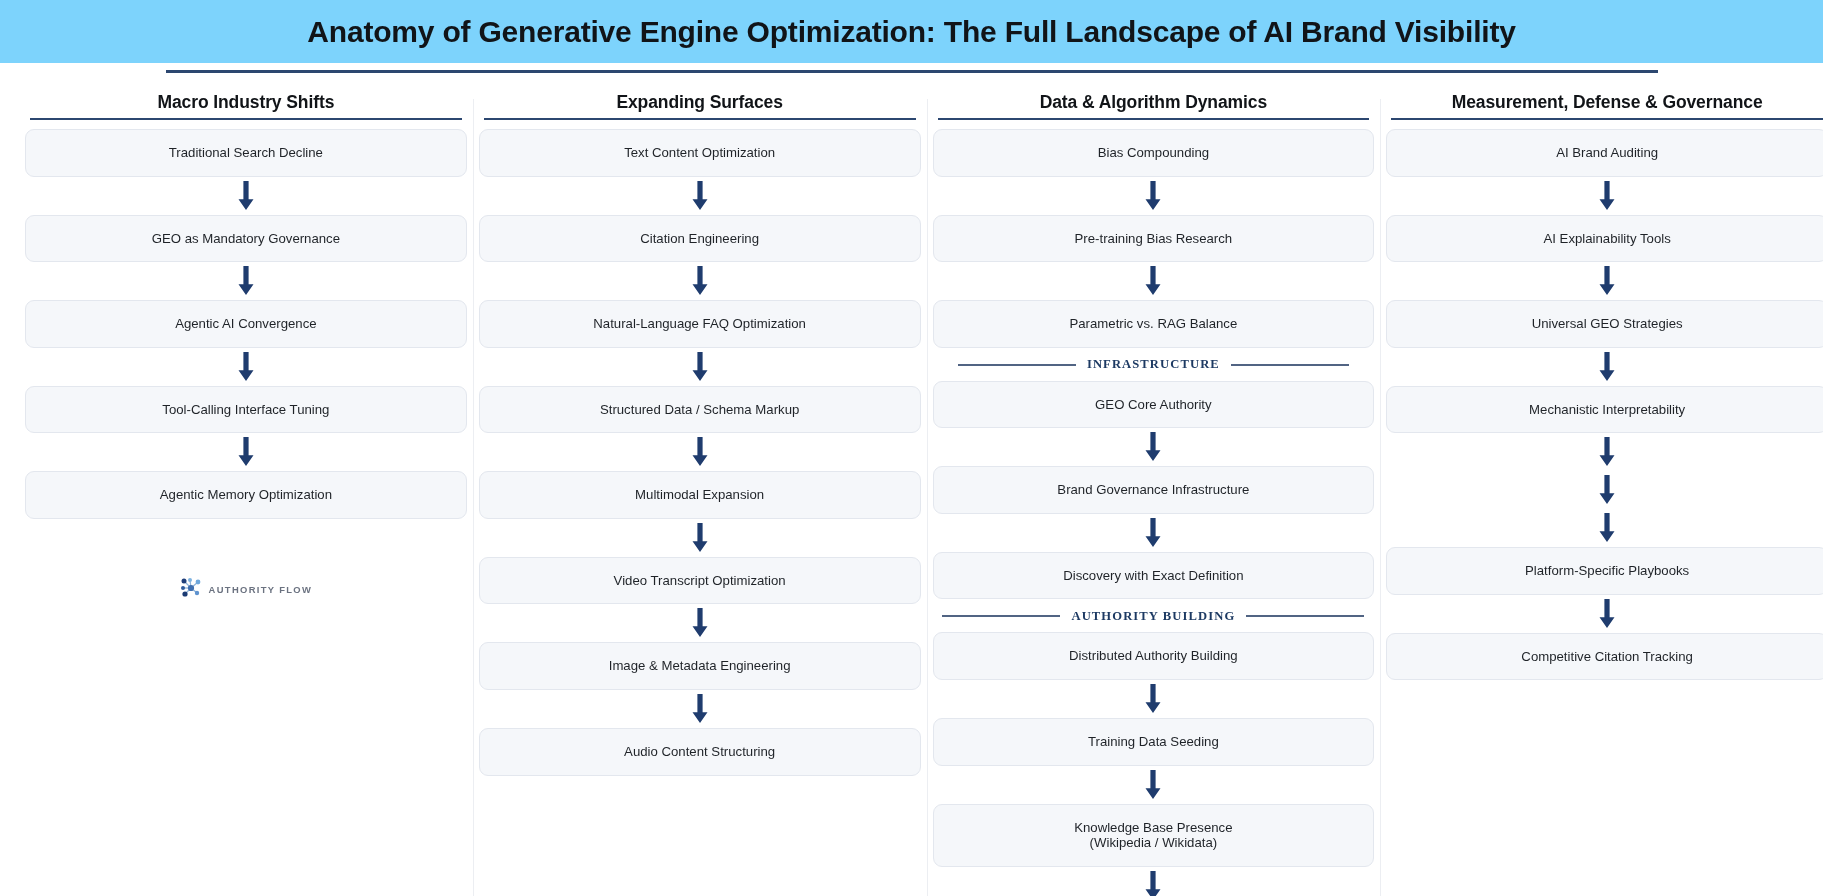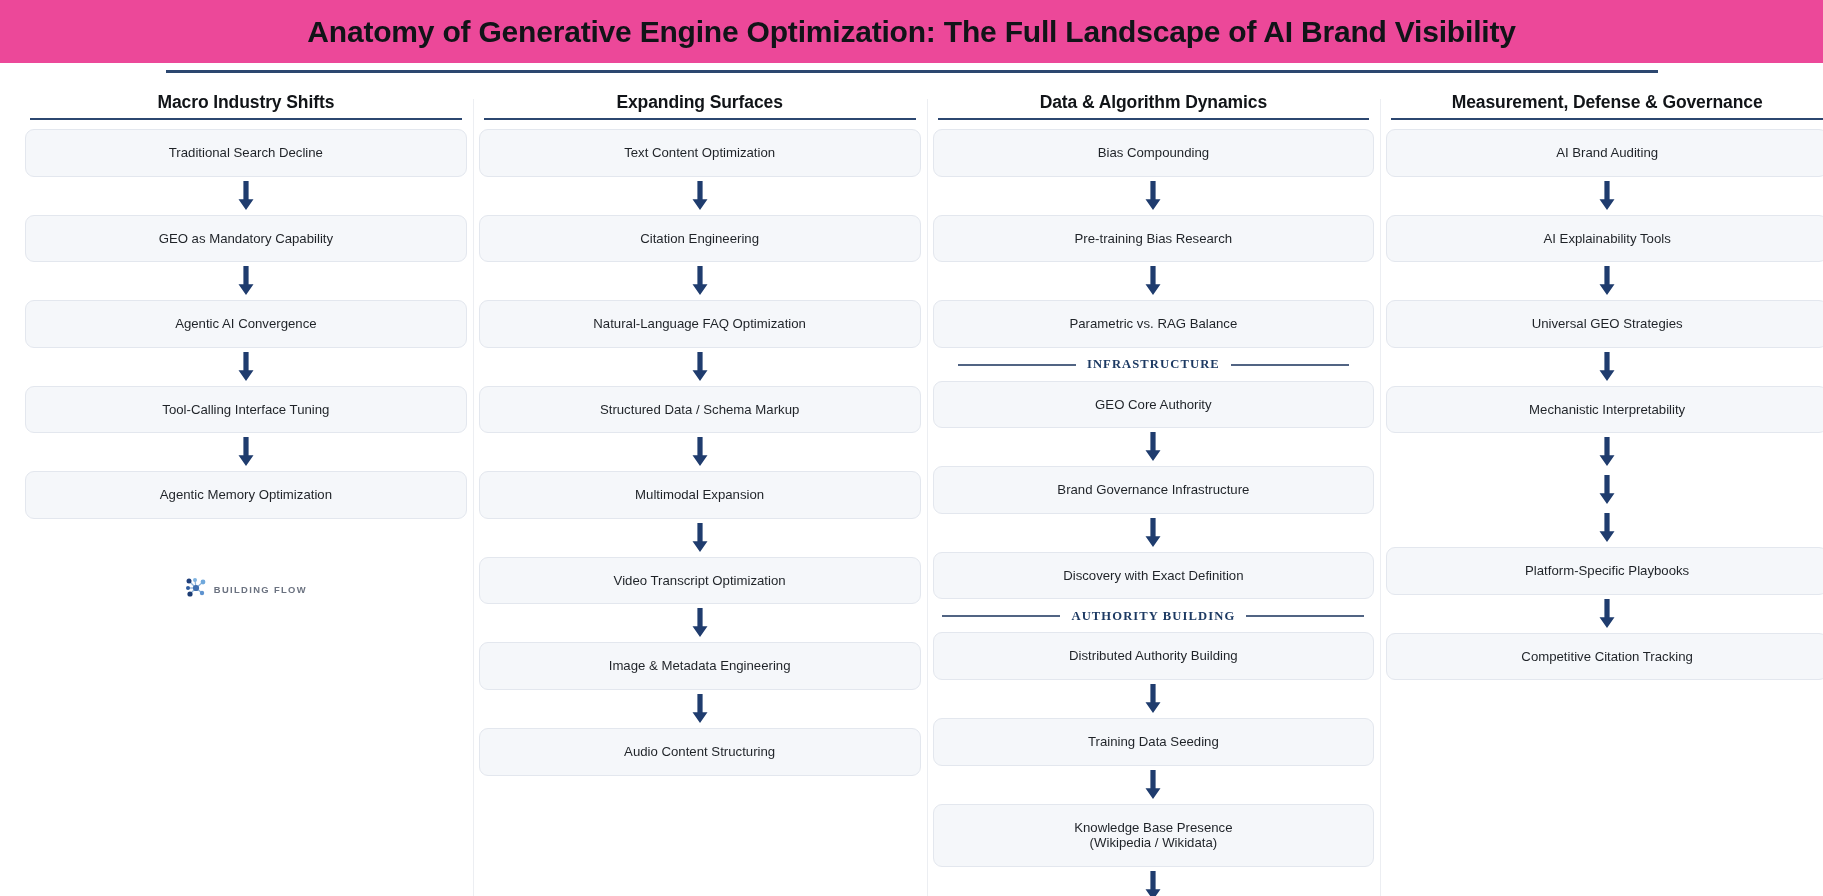--- a/index.html
+++ b/index.html
@@ -15,21 +15,21 @@
   #app {
     position: relative;
     width: 1823px;
     height: 896px;
     background: #ffffff;
   }
 
   
   .title-bar {
     height: 63px;
-    background: #ec4899;
+    background: #7dd3fc;
     display: flex;
     align-items: center;
     justify-content: center;
     width: 100%;
   }
   .title-text {
     font-size: 30px;
     font-weight: bold;
     color: #111418;
     letter-spacing: -0.2px;
@@ -179,21 +179,21 @@
         <div class="stack">
           <div class="node">
             <span>Traditional Search Decline</span>
           </div>
           <div class="arrow">
             <svg width="20" height="30" viewBox="0 0 20 30">
               <path d="M7.4 0 h5.2 v18.2 h4.9 L10 29 L2.5 18.2 h4.9 Z" fill="#1f3c6e"></path>
             </svg>
           </div>
           <div class="node">
-            <span>GEO as Mandatory Capability</span>
+            <span>GEO as Mandatory Governance</span>
           </div>
           <div class="arrow">
             <svg width="20" height="30" viewBox="0 0 20 30">
               <path d="M7.4 0 h5.2 v18.2 h4.9 L10 29 L2.5 18.2 h4.9 Z" fill="#1f3c6e"></path>
             </svg>
           </div>
           <div class="node">
             <span>Agentic AI Convergence</span>
           </div>
           <div class="arrow">
@@ -222,21 +222,21 @@
               <line x1="11" y1="11" x2="10" y2="3" stroke="#8fb4d9" stroke-width="1.3"></line>
               <line x1="11" y1="11" x2="3" y2="11" stroke="#8fb4d9" stroke-width="1.3"></line>
               <circle cx="11" cy="11" r="3.1" fill="#3f6fb0"></circle>
               <circle cx="4" cy="4" r="2.5" fill="#1f3f7a"></circle>
               <circle cx="18" cy="5" r="2.4" fill="#6fa8dc"></circle>
               <circle cx="5" cy="17" r="2.6" fill="#1b3b73"></circle>
               <circle cx="17" cy="16" r="2.2" fill="#5f93cf"></circle>
               <circle cx="10" cy="3" r="2" fill="#7fb3e0"></circle>
               <circle cx="3" cy="11" r="2" fill="#2f5c9e"></circle>
             </svg></span>
-          <span class="brand-text">BUILDING FLOW</span>
+          <span class="brand-text">AUTHORITY FLOW</span>
         </div>
       </div>
       <div class="column">
         <div class="col-header">Expanding Surfaces</div>
         <div class="col-rule"></div>
         <div class="stack">
           <div class="node">
             <span>Text Content Optimization</span>
           </div>
           <div class="arrow">

